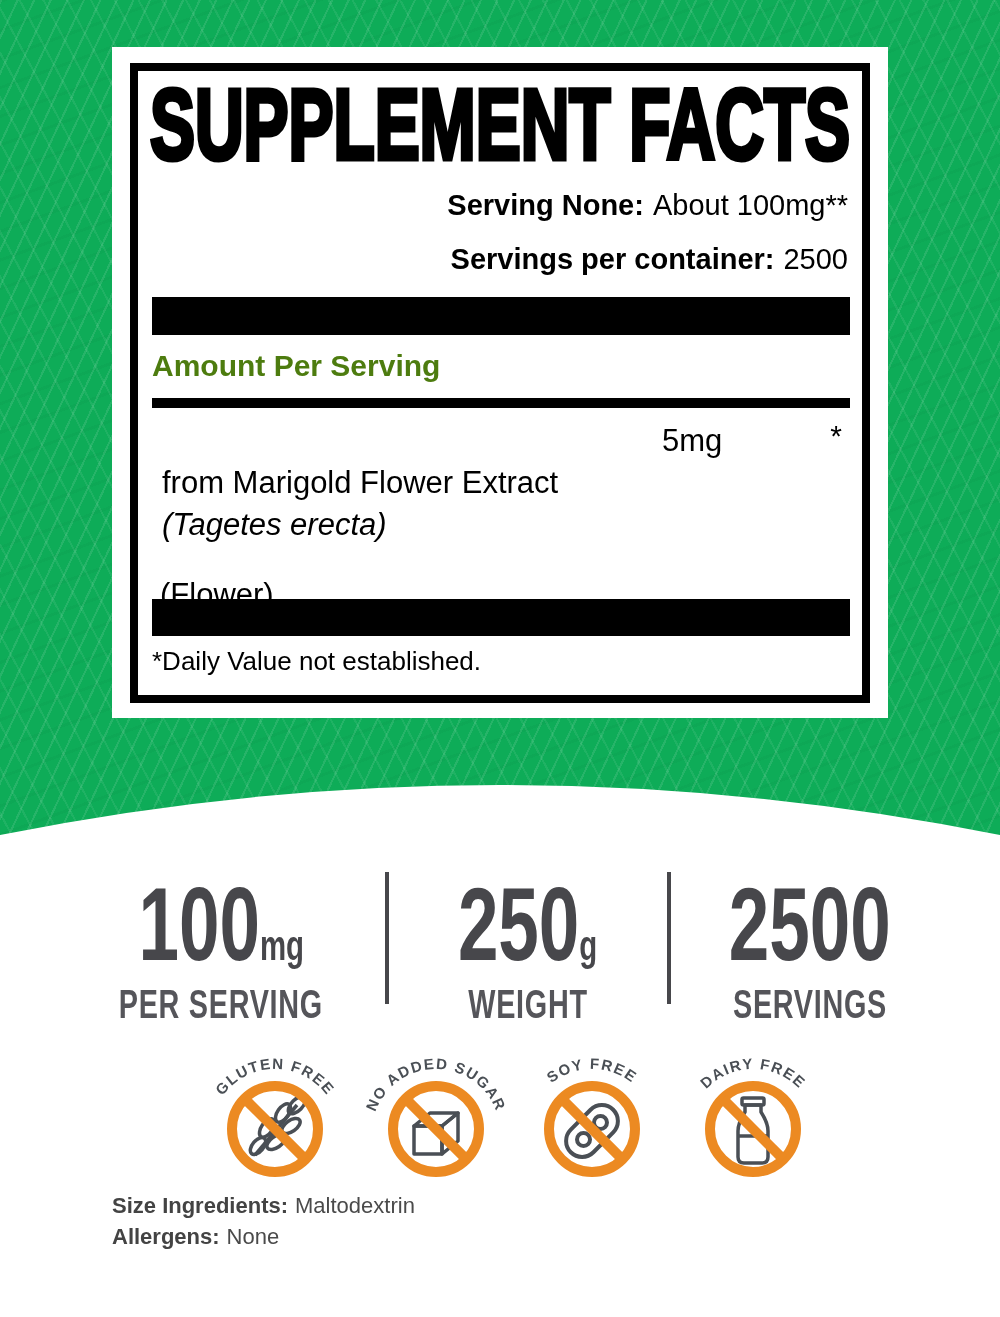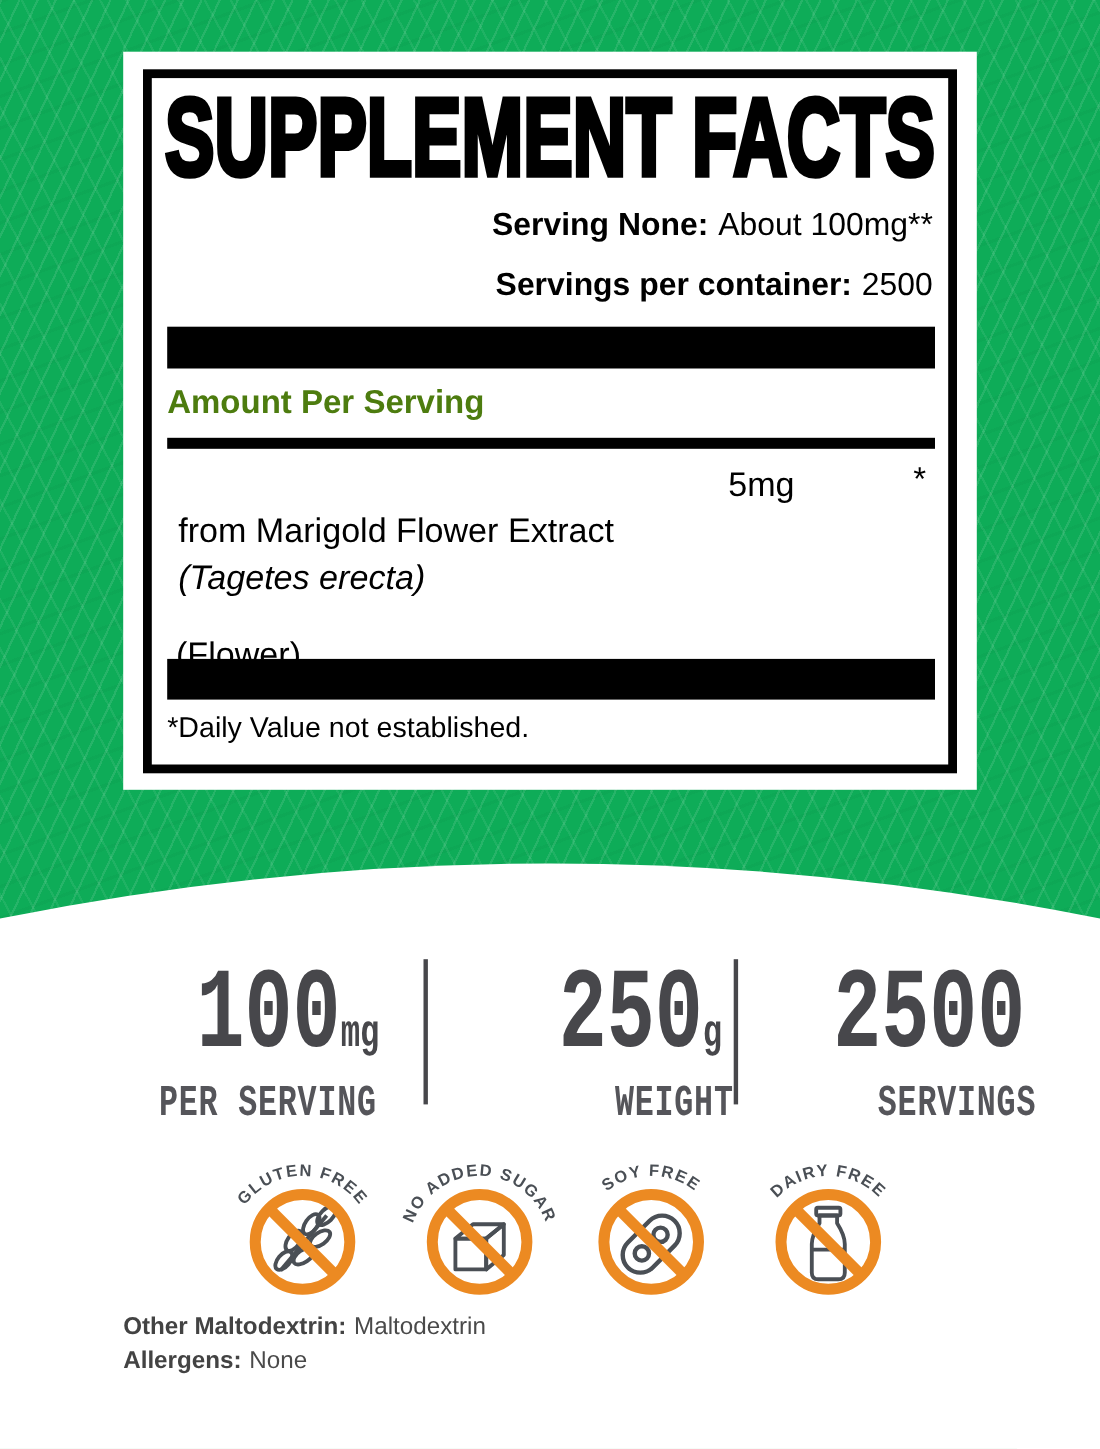--- a/index.html
+++ b/index.html
@@ -33,21 +33,21 @@
   .ing{left:14px;font-size:31px;color:#000;white-space:nowrap;}
   .ing-name{top:352px;}
   .ing-amt{top:352px;left:524px;}
   .ing-dv{top:348px;left:auto;right:20px;font-size:30px;}
   .ing-d1{top:394px;left:24px;}
   .ing-d2{top:436px;left:24px;font-style:italic;}
   .ing-d3{top:478px;left:22px;margin-top:28px;}
   .footnote{top:575px;left:14px;font-size:26px;color:#000;}
 
   
-  .stat{position:absolute;top:872px;width:320px;text-align:right;transform:translateX(-50%);font-family:Liberation Mono, monospace;}
+  .stat{position:absolute;top:872px;width:320px;text-align:center;transform:translateX(-50%);}
   .num{font-weight:bold;font-size:104px;line-height:1.0;color:#47474B;white-space:nowrap;}
   .squeeze{display:inline-block;transform:scaleX(0.70);transform-origin:center;}
   .unit{font-size:42px;font-weight:bold;}
   .stat-label{margin-top:6px;font-weight:bold;font-size:40px;color:#55555A;white-space:nowrap;}
   .lbl-squeeze{display:inline-block;transform:scaleX(0.72);transform-origin:center;letter-spacing:1px;}
   .vdiv{position:absolute;top:872px;width:4px;height:132px;background:#47474B;}
 
   
   .badge{position:absolute;top:1036px;width:150px;height:145px;}
   .badge text{font-family:"Liberation Sans", sans-serif;font-weight:bold;font-size:15px;
@@ -180,20 +180,20 @@
       <line x1="60" y1="100" x2="90" y2="100"></line>
     </g>
     <g stroke="#EC8A22" stroke-width="10" fill="none">
       <circle cx="75" cy="93" r="43"></circle>
       <line x1="44.6" y1="62.6" x2="105.4" y2="123.4"></line>
     </g>
   </svg>
 
   <div class="footer">
     <div>
-      <b>Other Maltodextrin:</b><span>Maltodextrin</span>
+      <b>Size Ingredients:</b><span>Maltodextrin</span>
     </div>
     <div>
       <b>Allergens:</b><span>None</span>
     </div>
   </div>
 
 </div>
 
 </body></html>

